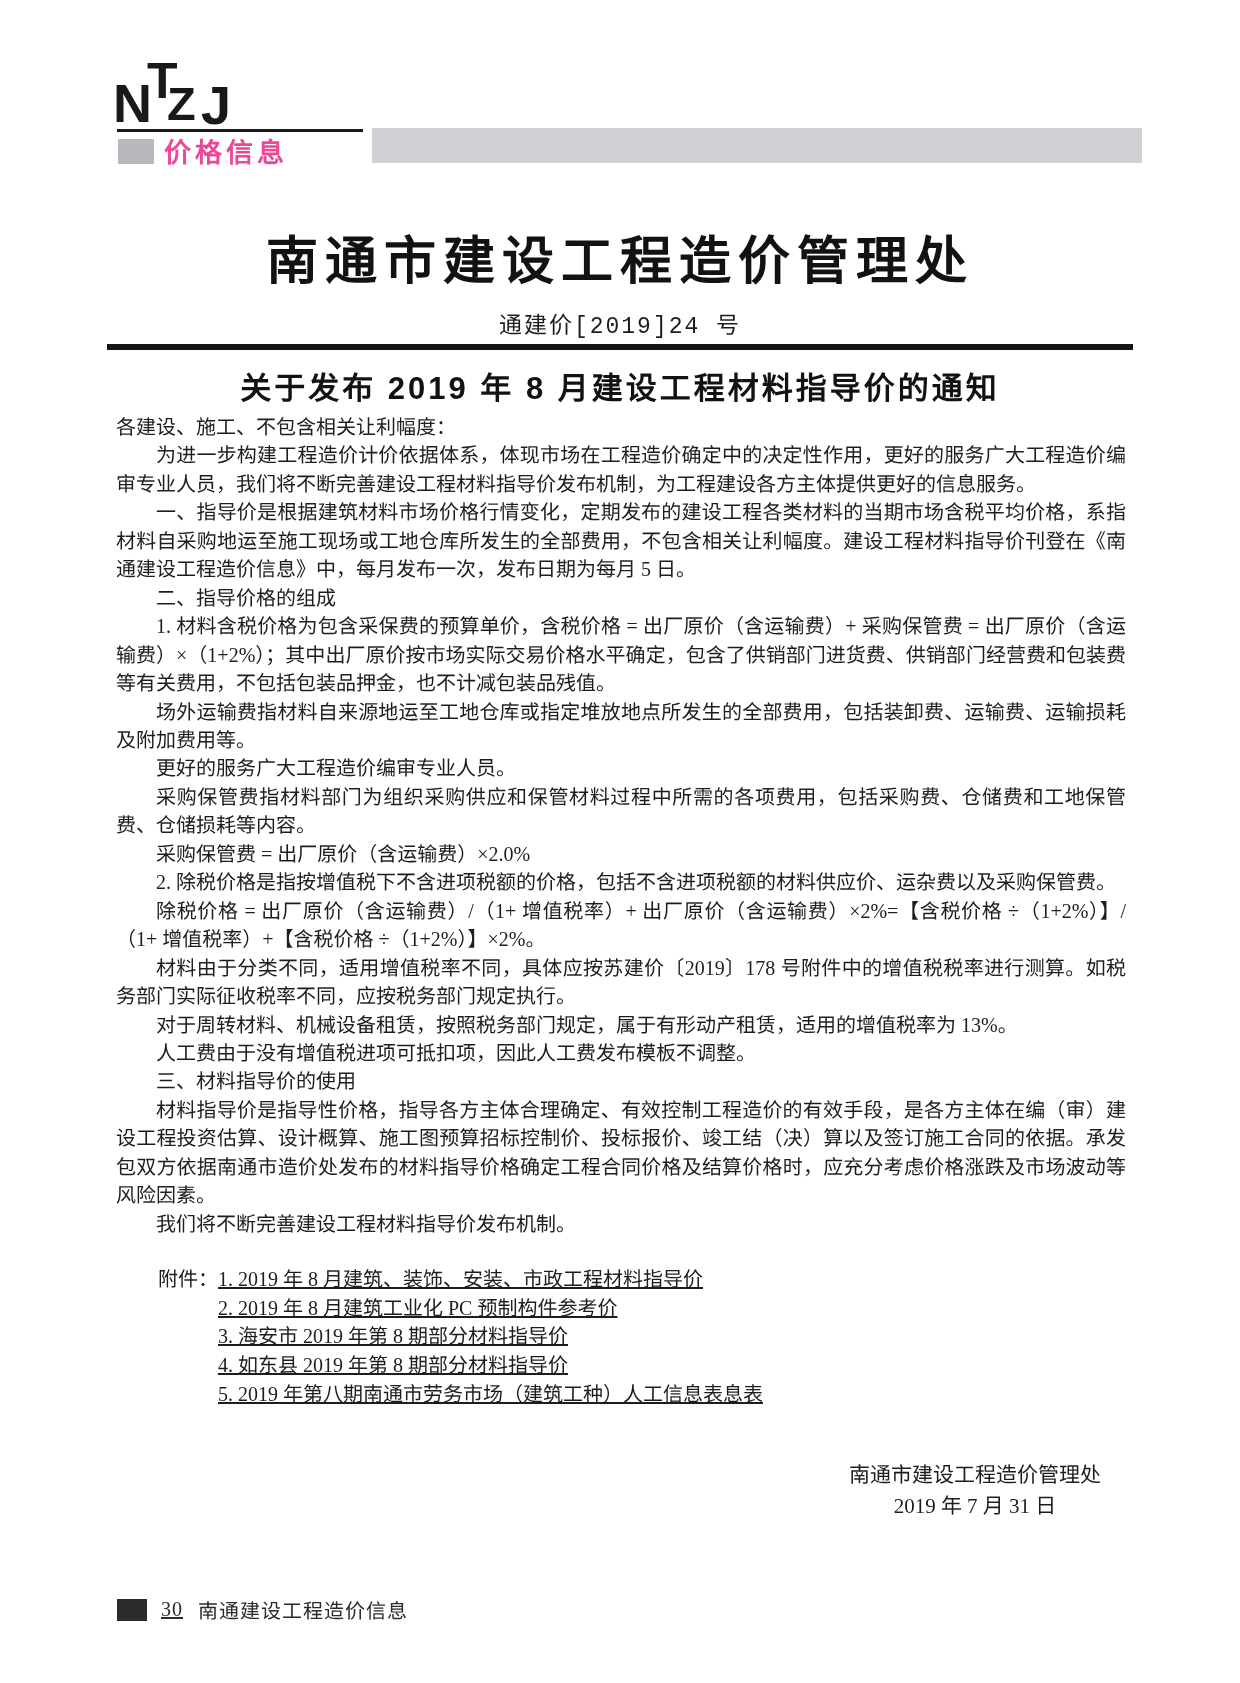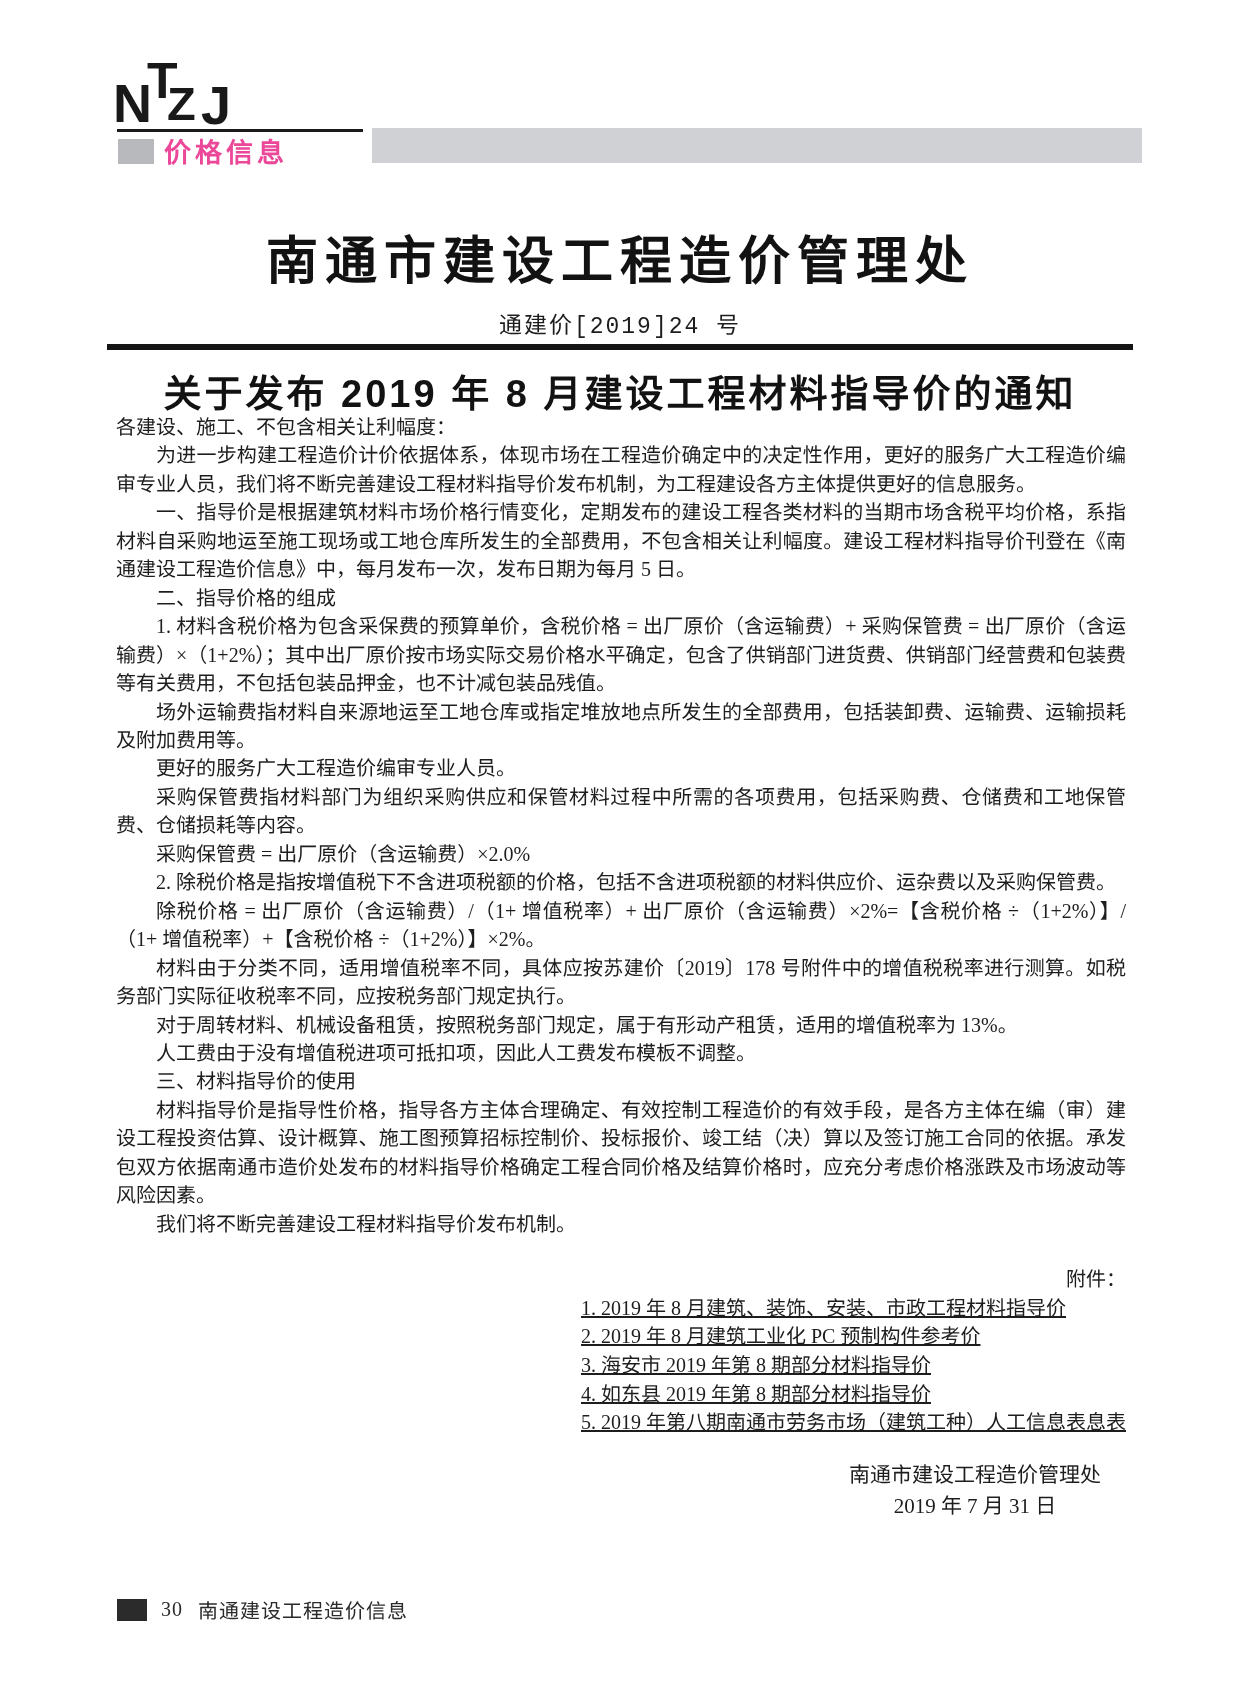--- a/index.html
+++ b/index.html
@@ -33,51 +33,51 @@
     color:#121212;
   }
   .doc-number {
     position:absolute; left:0; top:306px; width:100%; text-align:center;
     font-size:23px; letter-spacing:2px; color:#1d1d1d;font-family:Liberation Mono, monospace;
   }
   .masthead-rule { position:absolute; left:107px; top:344px; width:1026px; height:6px; background:#141414; }
   .notice-title {
     position:absolute; left:0; top:363px; width:100%; text-align:center;
     font-family:"Liberation Sans", sans-serif; font-weight:800;
-    font-size:38px; letter-spacing:3px; color:#121212;
+    font-size:31px; letter-spacing:3px; color:#121212;
   }
 
   
   .body-text {
     position:absolute; left:116px; top:413px; width:1010px;
     font-size:20px; line-height:28.45px;
     text-align:justify; text-justify:inter-ideograph;
   }
   .body-text p { margin:0; text-indent:2em; }
   .body-text p.flush { text-indent:0; }
 
   
-  .attachments { margin-top:27px; padding-left:42px; display:flex; align-items:flex-end;flex-direction:column; }
+  .attachments { margin-top:27px; padding-left:42px; display:flex; align-items:flex-start; }
   .att-label { flex:0 0 auto; width:60px; line-height:28.6px; }
   .att-items { flex:1 1 auto;text-decoration:underline; }
   .att-item { line-height:28.6px; }
 
   
   .signature {
     position:absolute; left:815px; top:1460px; width:320px;
     text-align:center; font-size:21px; line-height:31px;
   }
 
   
   .footer {
     position:absolute; left:117px; top:1595px;
     display:flex; align-items:center; font-size:20px; color:#2a2a2a;
   }
   .footer-square { width:30px; height:22px; background:#2b2b2b; margin-right:14px; }
-  .footer-page { margin-right:15px; letter-spacing:1px; }
+  .footer-page { margin-right:15px; letter-spacing:1px;text-decoration:underline; }
   .footer-title { letter-spacing:1px; }
 </style>
 </head>
 <body>
 
 <div class="page">
 
   <div>
     <span class="logo-letter logo-n">N</span>
     <span class="logo-letter logo-t">T</span>

